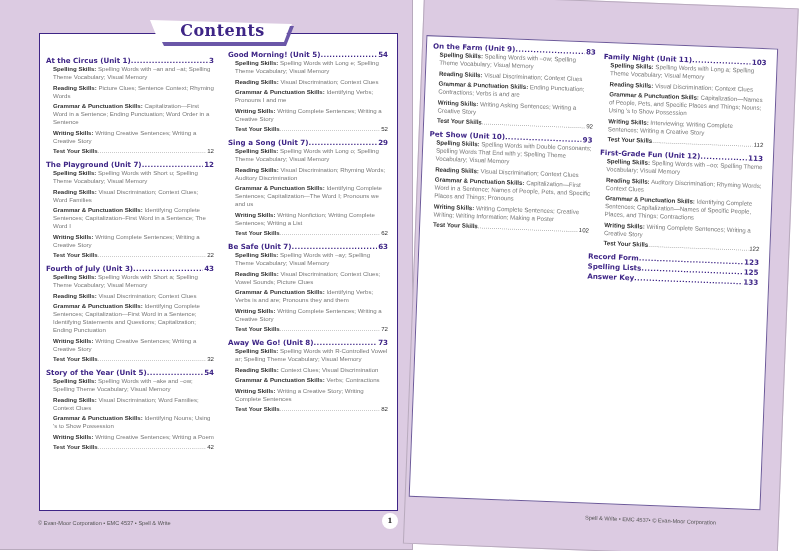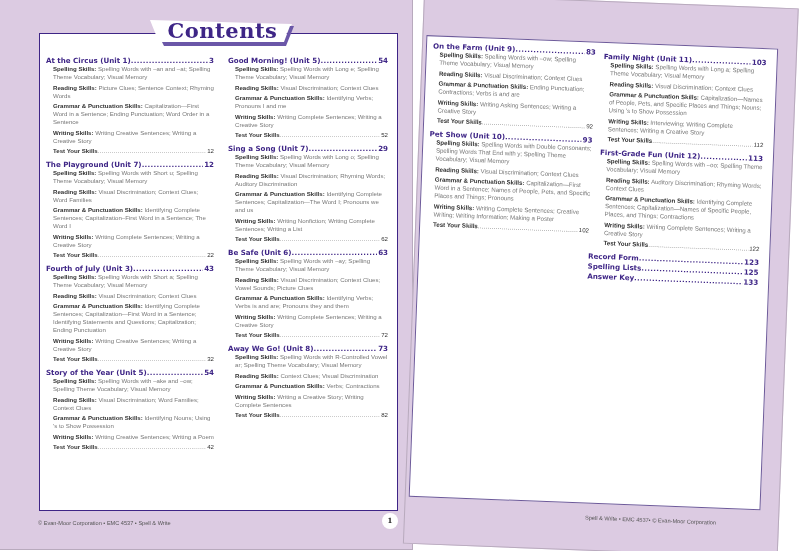--- a/index.html
+++ b/index.html
@@ -12,21 +12,21 @@
   .page-left {
     position: absolute; left: 0; top: 0; width: 412px; height: 549px;
     background: #dccbe2; border-bottom: 1px solid #b8aabd; border-right: 1px solid #b8aabd;
   }
   .banner {
     position: absolute; left: 150px; top: 18px; width: 140px; height: 28px;
   }
   .banner svg { position: absolute; left: 0; top: 0; }
   .banner-title {
     position: absolute; left: 0; top: 0; width: 145px; text-align: center;
-    font-family: "DejaVu Serif", serif; font-weight: bold; font-size: 21px;
+    font-family: "DejaVu Serif", serif; font-weight: bold; font-size: 16px;
     color: #3e2586; line-height: 26px; letter-spacing: 0.5px;
   }
   .frame-left {
     position: absolute; left: 39px; top: 33px; width: 359px; height: 478px;
     background: #ffffff; border: 1.5px solid #3e2586; box-sizing: border-box;
   }
   .col {
     position: absolute; width: 163px;
   }
   .entry { margin-bottom: 5px; }
@@ -138,21 +138,21 @@
           <div class="skill"><span class="sk-lbl">Reading Skills:</span><span> Visual Discrimination; Word Families; Context Clues</span></div>
           <div class="skill"><span class="sk-lbl">Grammar &amp; Punctuation Skills:</span><span> Identifying Nouns; Using 's to Show Possession</span></div>
           <div class="skill"><span class="sk-lbl">Writing Skills:</span><span> Writing Creative Sentences; Writing a Poem</span></div>
           <div class="test">
             <span class="lbl">Test Your Skills</span>
             <span class="dots"></span>
             <span class="pg">42</span>
           </div>
         </div>
       </div>
-    <div class="col" id="lc1" style="left:188px; top:22px; width:160px;">
+    <div class="col" id="lc1" style="left:188px; top:16px; width:160px;">
         <div class="entry">
           <div class="entry-head">
             <span class="lbl">Good Morning! (Unit 5)</span>
             <span class="dots"></span>
             <span class="pg">54</span>
           </div>
           <div class="skill"><span class="sk-lbl">Spelling Skills:</span><span> Spelling Words with Long e; Spelling Theme Vocabulary; Visual Memory</span></div>
           <div class="skill"><span class="sk-lbl">Reading Skills:</span><span> Visual Discrimination; Context Clues</span></div>
           <div class="skill"><span class="sk-lbl">Grammar &amp; Punctuation Skills:</span><span> Identifying Verbs; Pronouns I and me</span></div>
           <div class="skill"><span class="sk-lbl">Writing Skills:</span><span> Writing Complete Sentences; Writing a Creative Story</span></div>
@@ -173,21 +173,21 @@
           <div class="skill"><span class="sk-lbl">Grammar &amp; Punctuation Skills:</span><span> Identifying Complete Sentences; Capitalization—The Word I; Pronouns we and us</span></div>
           <div class="skill"><span class="sk-lbl">Writing Skills:</span><span> Writing Nonfiction; Writing Complete Sentences; Writing a List</span></div>
           <div class="test">
             <span class="lbl">Test Your Skills</span>
             <span class="dots"></span>
             <span class="pg">62</span>
           </div>
         </div>
         <div class="entry">
           <div class="entry-head">
-            <span class="lbl">Be Safe (Unit 6)</span>
+            <span class="lbl">Be Safe (Unit 7)</span>
             <span class="dots"></span>
             <span class="pg">63</span>
           </div>
           <div class="skill"><span class="sk-lbl">Spelling Skills:</span><span> Spelling Words with –ay; Spelling Theme Vocabulary; Visual Memory</span></div>
           <div class="skill"><span class="sk-lbl">Reading Skills:</span><span> Visual Discrimination; Context Clues; Vowel Sounds; Picture Clues</span></div>
           <div class="skill"><span class="sk-lbl">Grammar &amp; Punctuation Skills:</span><span> Identifying Verbs; Verbs is and are; Pronouns they and them</span></div>
           <div class="skill"><span class="sk-lbl">Writing Skills:</span><span> Writing Complete Sentences; Writing a Creative Story</span></div>
           <div class="test">
             <span class="lbl">Test Your Skills</span>
             <span class="dots"></span>

